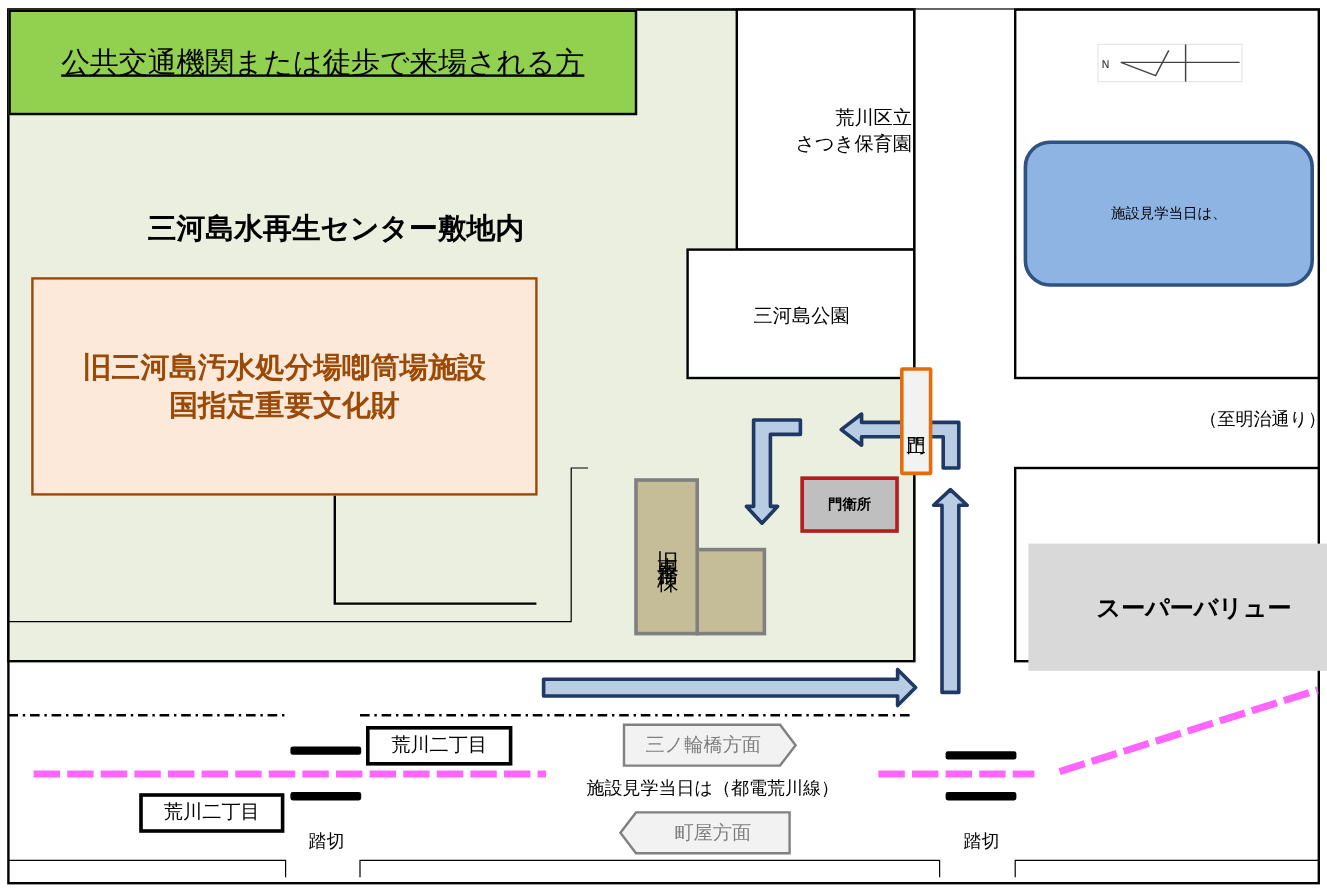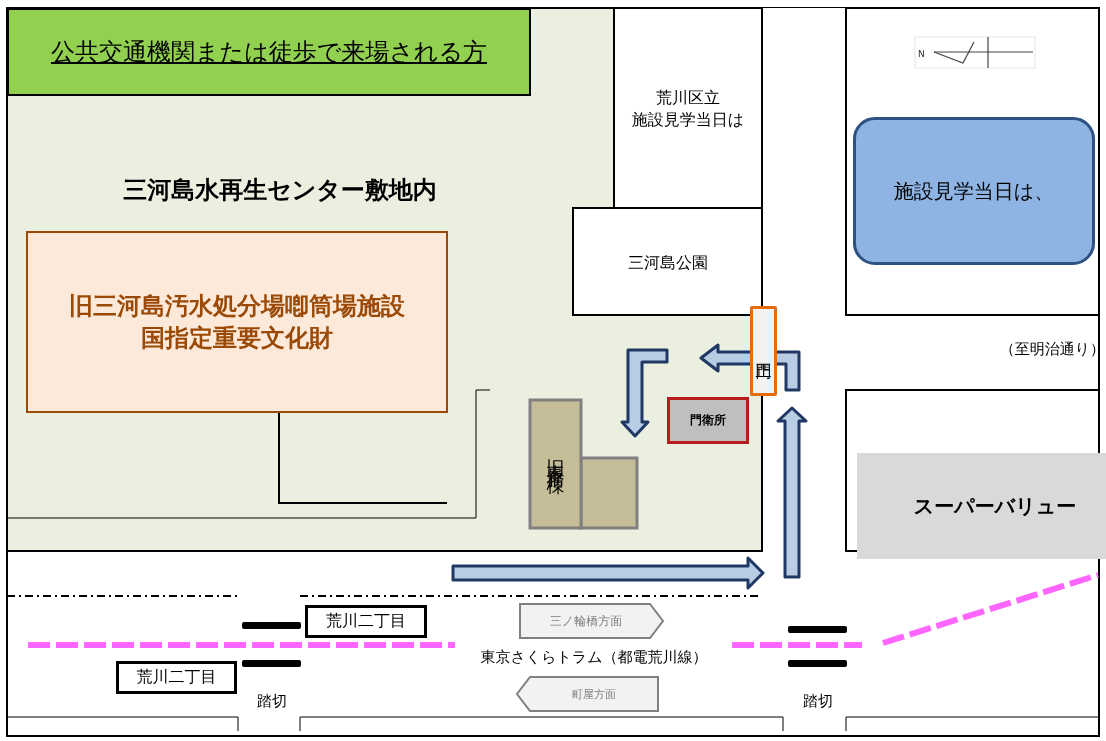--- a/index.html
+++ b/index.html
@@ -73,30 +73,30 @@
 
 <div class="abs center" style="left:40px;top:172px;width:480px;height:36px;">
   <span style="font-size:24px;font-weight:bold;color:#000;">三河島水再生センター敷地内</span>
 </div>
 
 <div class="abs center" style="left:26px;top:231px;width:422px;height:182px;background:#fde9d9;border:2px solid #9a4a06;flex-direction:column;color:#9a4a06;font-weight:bold;font-size:24px;line-height:32px;">
   <span>旧三河島汚水処分場喞筒場施設</span>
   <span>国指定重要文化財</span>
 </div>
 
-<div class="abs center" style="left:616px;top:84px;width:144px;height:50px;flex-direction:column;font-size:16px;line-height:22px;">
+<div class="abs center" style="left:616px;top:84px;width:144px;height:50px;flex-direction:column;font-size:16px;line-height:22px;align-items:flex-end;">
   <span>荒川区立</span>
-  <span>施設見学当日は</span>
+  <span>さつき保育園</span>
 </div>
 
 <div class="abs center" style="left:575px;top:250px;width:186px;height:26px;font-size:16px;">
   <span>三河島公園</span>
 </div>
 
-<div class="abs center" style="left:853px;top:117px;width:242px;height:148px;background:#8eb4e3;border:3px solid #2f5283;border-radius:22px;flex-direction:column;font-size:20px;line-height:24px;">
+<div class="abs center" style="left:853px;top:117px;width:242px;height:122px;background:#8eb4e3;border:3px solid #2f5283;border-radius:22px;flex-direction:column;font-size:12px;line-height:24px;">
   <span>施設見学当日は、</span>
 </div>
 
 <div class="abs center" style="left:750px;top:306px;width:27px;height:90px;background:#f2f2f2;border:3px solid #e46c0a;border-radius:2px;">
   <span style="font-size:16px;writing-mode:vertical-rl;line-height:18px;">正門</span>
 </div>
 
 <div class="abs center" style="left:667px;top:397px;width:82px;height:47px;background:#bfbfbf;border:3px solid #b91c1c;">
   <span style="font-size:12px;font-weight:bold;">門衛所</span>
 </div>
@@ -120,22 +120,22 @@
   <span>荒川二丁目</span>
 </div>
 
 <div class="abs center" style="left:244px;top:690px;width:56px;height:22px;font-size:15px;">
   <span>踏切</span>
 </div>
 <div class="abs center" style="left:790px;top:690px;width:56px;height:22px;font-size:15px;">
   <span>踏切</span>
 </div>
 
-<div class="abs center" style="left:522px;top:606px;width:128px;height:30px;font-size:12px;color:#7f7f7f;">
+<div class="abs center" style="left:522px;top:606px;width:128px;height:30px;font-size:16px;color:#7f7f7f;">
   <span>三ノ輪橋方面</span>
 </div>
-<div class="abs center" style="left:532px;top:679px;width:124px;height:30px;font-size:11px;color:#7f7f7f;">
+<div class="abs center" style="left:532px;top:679px;width:124px;height:30px;font-size:16px;color:#7f7f7f;">
   <span>町屋方面</span>
 </div>
 
 <div class="abs center" style="left:460px;top:645px;width:268px;height:24px;font-size:15px;">
-  <span>東京さくらトラム（都電荒川線）</span>
+  <span>施設見学当日は（都電荒川線）</span>
 </div>
 
 </body></html>

